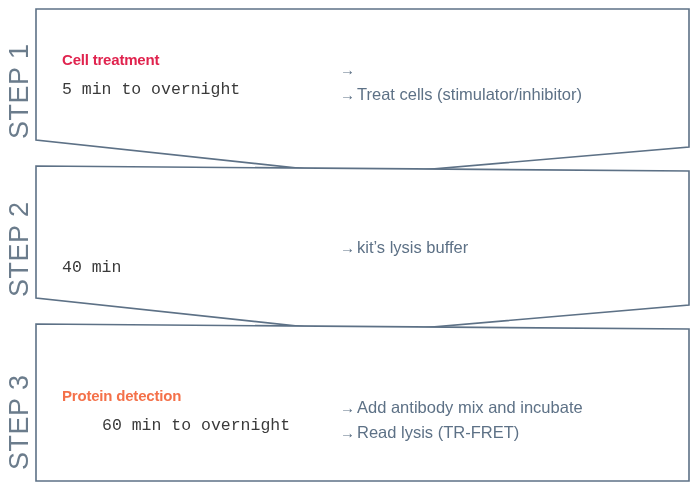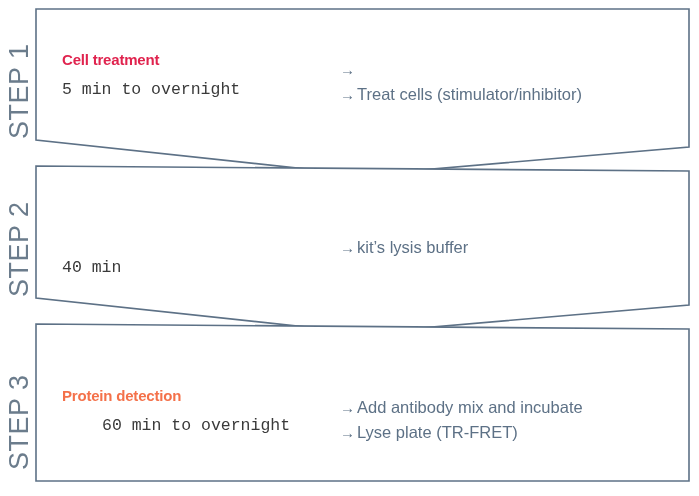--- a/index.html
+++ b/index.html
@@ -125,18 +125,18 @@
   <div class="step-bullets" style="left:340px; top:395px;">
     <div class="bullet-row">
       <span class="bullet-arrow">→</span>
       <span class="bullet-text">
         <span>Add antibody mix and incubate</span>
       </span>
     </div>
     <div class="bullet-row">
       <span class="bullet-arrow">→</span>
       <span class="bullet-text">
-        <span>Lyse plate (TR-FRET)</span>
+        <span>Read lysis (TR-FRET)</span>
       </span>
     </div>
   </div>
 
 </div>
 
 </body></html>

